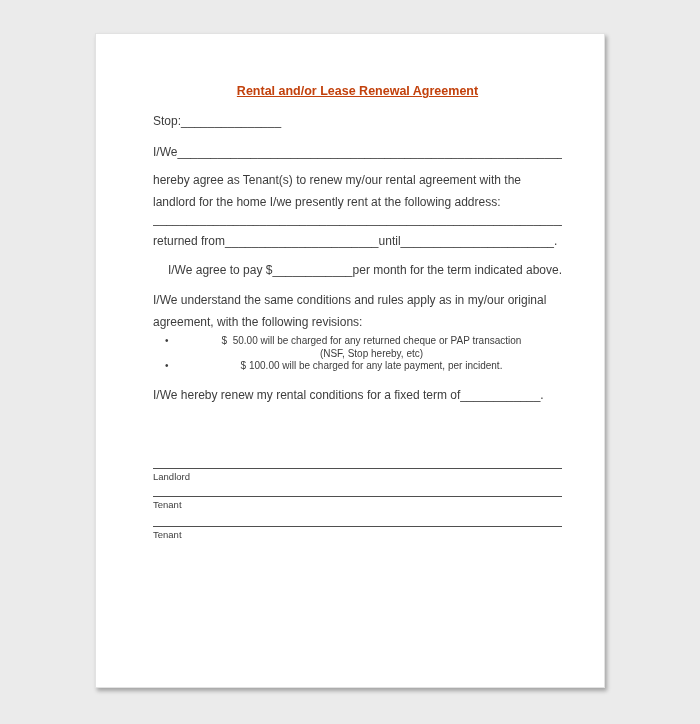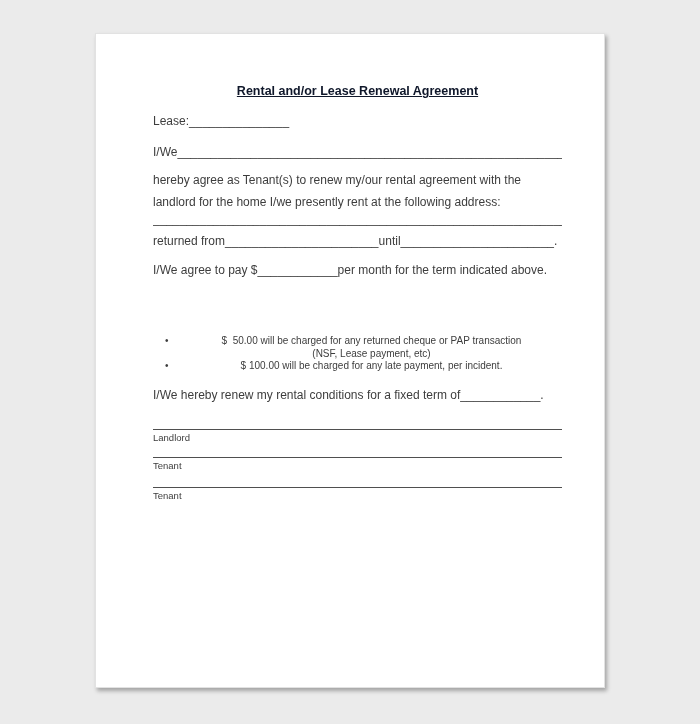--- a/index.html
+++ b/index.html
@@ -40,47 +40,48 @@
   .clip  { overflow: hidden; }
   .doc-title {
     position: absolute;
     left: 57px;
     right: 42px;
     top: 46px;
     text-align: center;
     font-weight: bold;
     font-size: 12.5px;
     line-height: 22px;
-    color: #0f172a;
+    color: #c2410c;
     text-decoration: underline;
     white-space: nowrap;
   }
   .pos-date    { top: 76px; }
   .pos-iwe     { top: 107px; }
   .pos-intro   { top: 135px; }
   .pos-addr    { top: 174px; }
   .pos-eff     { top: 196px; }
-  .pos-rent    { top: 225px; }
+  .pos-rent    { top: 225px; text-align: right; }
   .pos-cond    { top: 255px; }
   .pos-bullets { top: 301px; }
   .pos-fixed   { top: 350px; }
   .bullets { font-size: 10px; line-height: 12.5px; }
   .bullet-item { display: flex; padding-left: 12px; }
   .bullet-marker {
     width: 16px;
     flex: 0 0 16px;
     text-align: left;
     font-size: 10px;
     line-height: 12.5px;
   }
   .bullet-text { flex: 1 1 auto; text-align: center; }
   .sig {
     position: absolute;
     left: 57px;
     right: 42px;
+    margin-top: 39px;
   }
   .sig-rule {
     border-top: 1px solid #4f4f4f;
     height: 0;
   }
   .sig-label {
     margin-top: 2px;
     font-size: 9.5px;
     line-height: 11px;
     color: #3d3d3d;
@@ -90,37 +91,38 @@
   .pos-sig3 { top: 453px; }
 </style>
 </head>
 <body>
 
 <div class="canvas">
   <div class="page">
 
     <div class="doc-title">Rental and/or Lease Renewal Agreement</div>
 
-    <div class="tline pos-date">Lease:_______________</div>
+    <div class="tline pos-date">Stop:_______________</div>
 
     <div class="tline clip pos-iwe">I/We____________________________________________________________________</div>
 
     <div class="para pos-intro">hereby agree as Tenant(s) to renew my/our rental agreement with the landlord for the home I/we presently rent at the following address:</div>
 
     <div class="tline clip pos-addr">_______________________________________________________________</div>
 
     <div class="tline pos-eff">returned from_______________________until_______________________.</div>
 
     <div class="tline pos-rent">I/We agree to pay $____________per month for the term indicated above.</div>
 
+    <div class="para pos-cond">I/We understand the same conditions and rules apply as in my/our original agreement, with the following revisions:</div>
 
     <div class="blk bullets pos-bullets">
       <div class="bullet-item">
         <span class="bullet-marker">•</span>
-        <span class="bullet-text"><span>$&nbsp;&nbsp;50.00 will be charged for any returned cheque or PAP transaction</span><br><span>(NSF, Lease payment, etc)</span></span>
+        <span class="bullet-text"><span>$&nbsp;&nbsp;50.00 will be charged for any returned cheque or PAP transaction</span><br><span>(NSF, Stop hereby, etc)</span></span>
       </div>
       <div class="bullet-item">
         <span class="bullet-marker">•</span>
         <span class="bullet-text"><span>$&nbsp;100.00 will be charged for any late payment, per incident.</span></span>
       </div>
     </div>
 
     <div class="tline pos-fixed">I/We hereby renew my rental conditions for a fixed term of____________.</div>
 
     <div class="sig pos-sig1">

